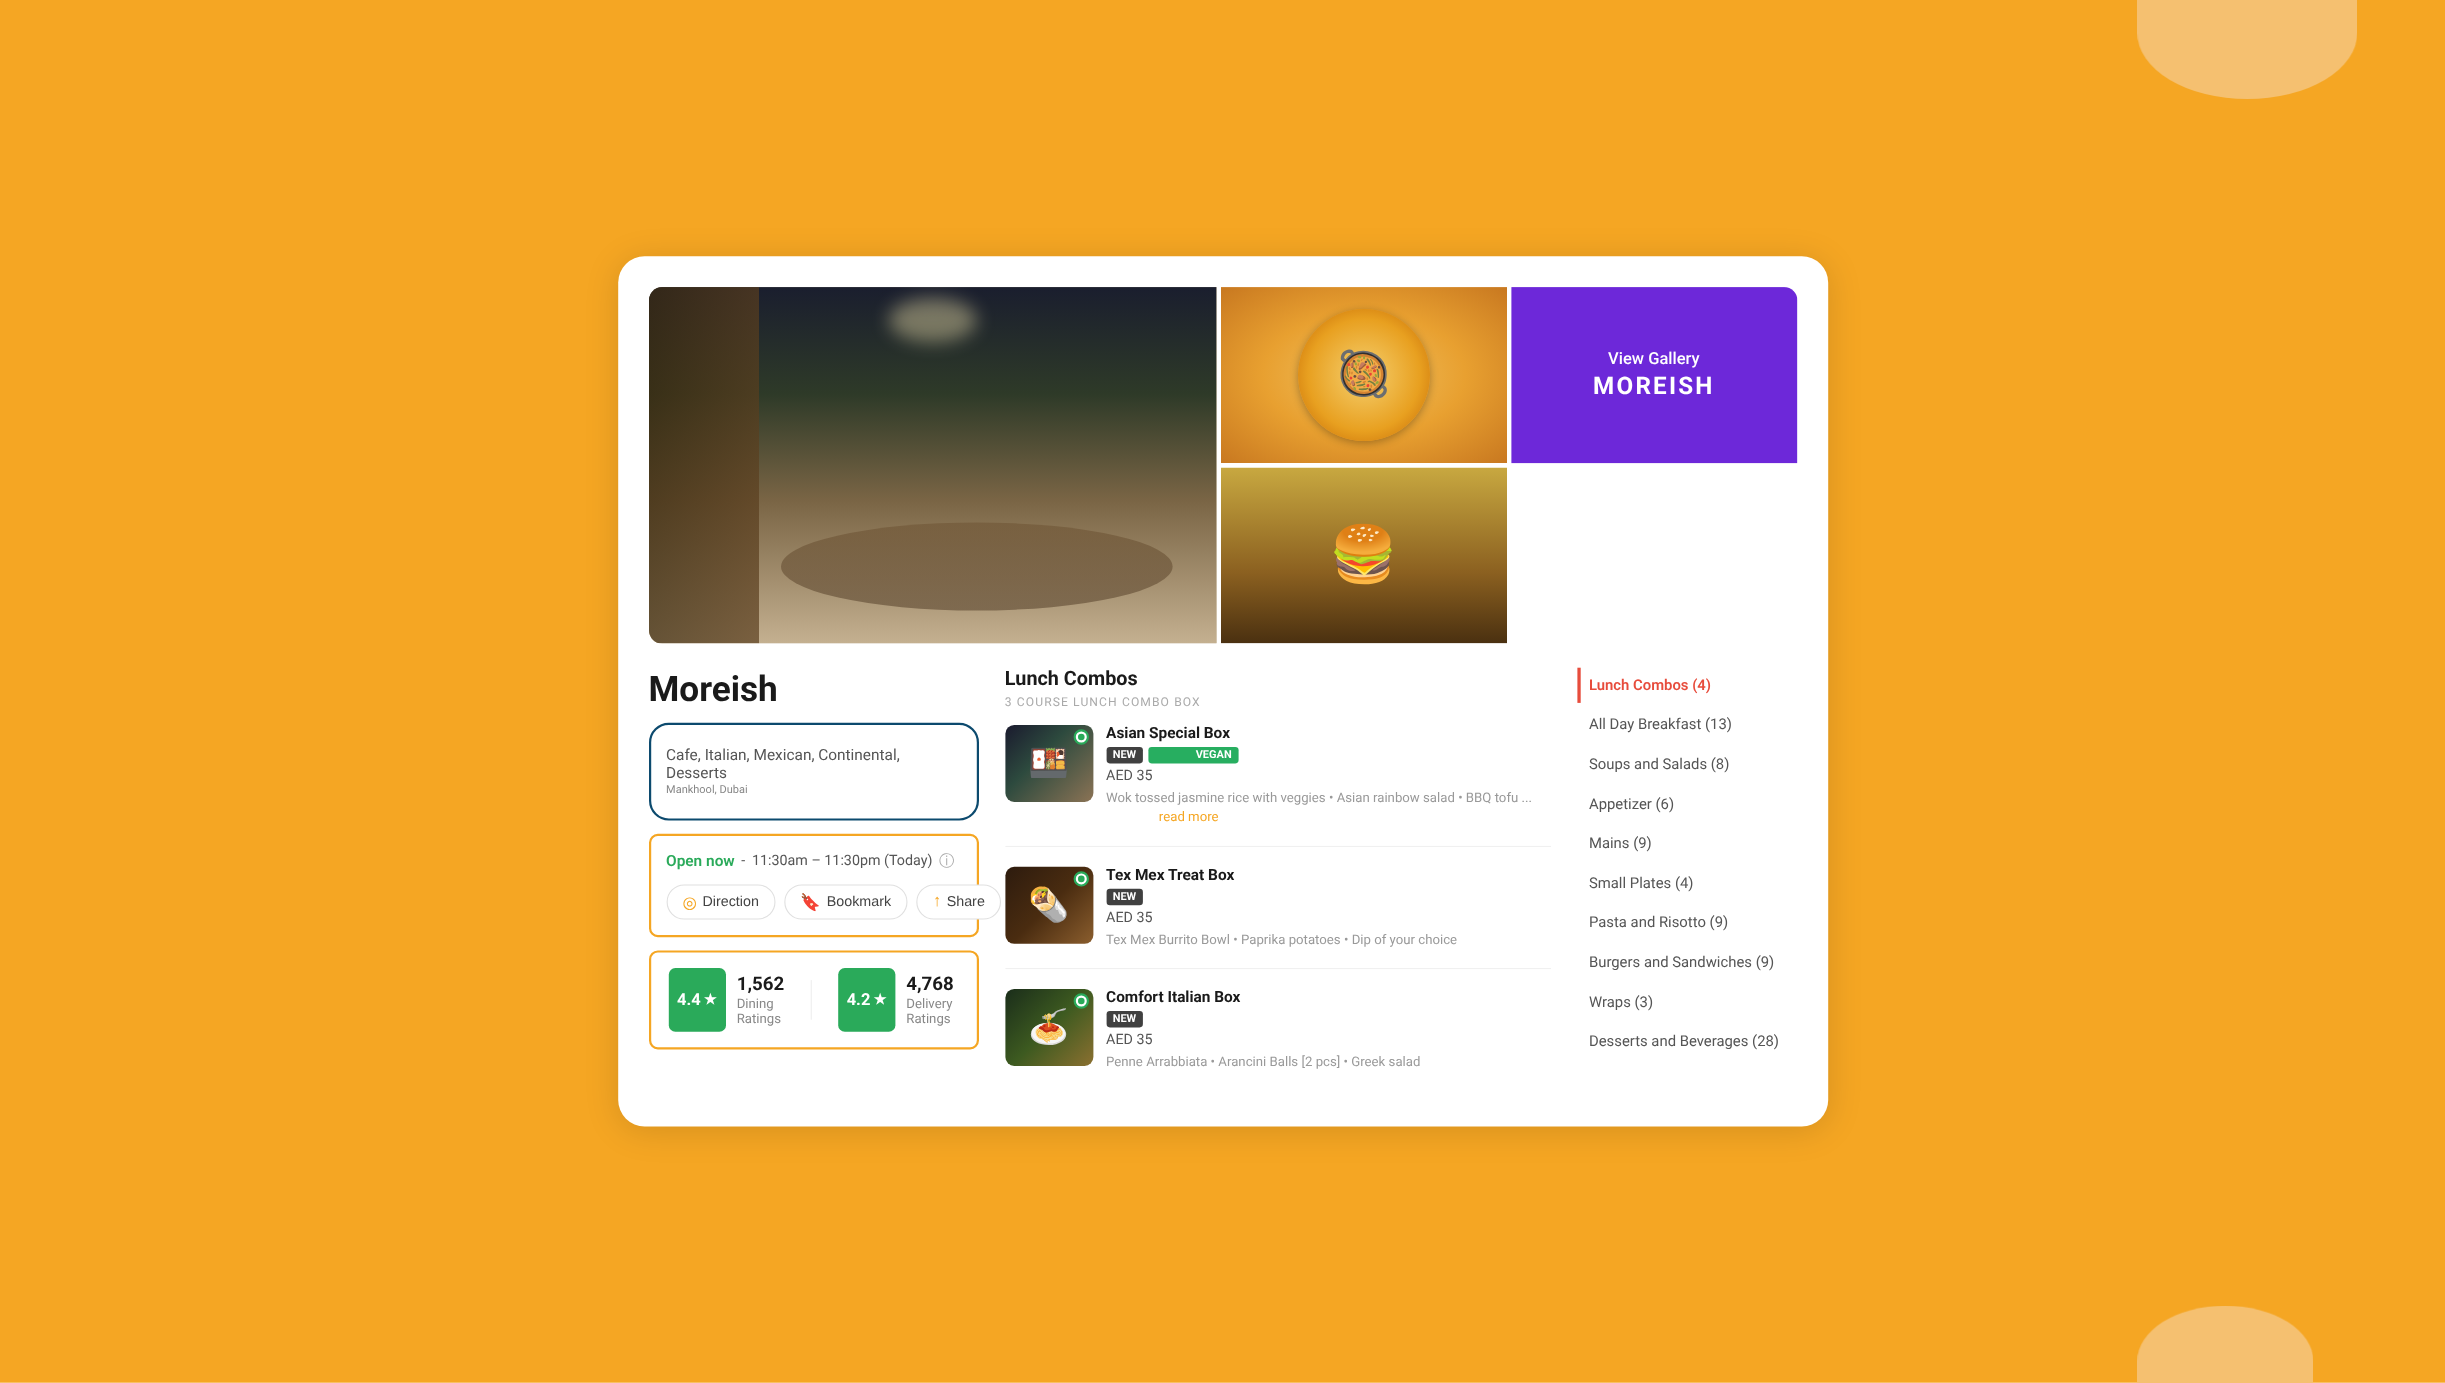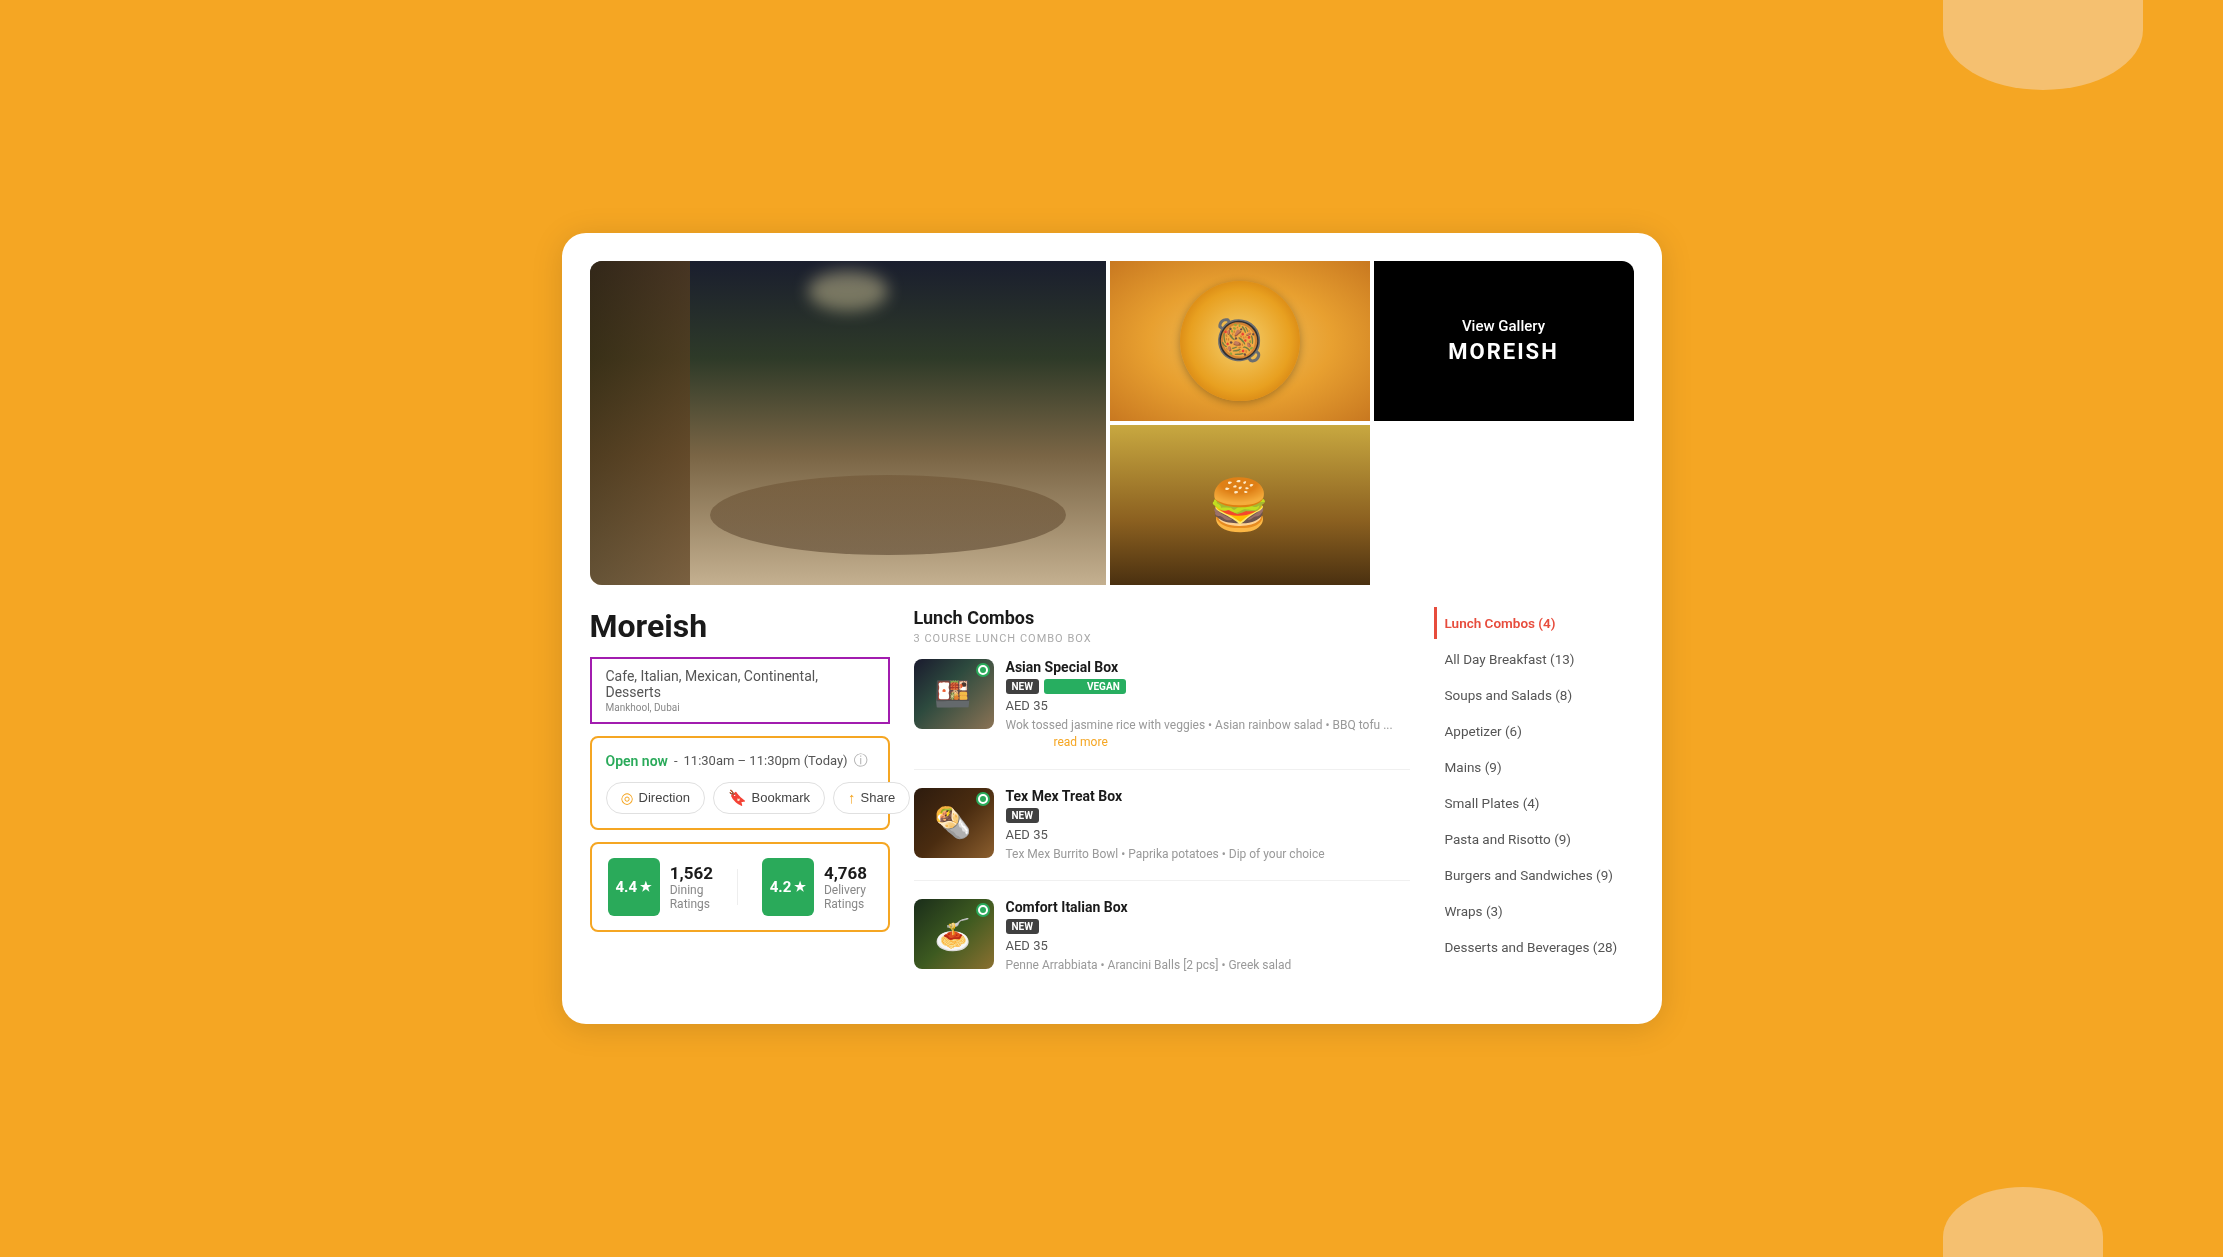--- a/index.html
+++ b/index.html
@@ -35,21 +35,21 @@
       background: #b0a090;
       position: relative;
       overflow: hidden;
     }
     .gallery-cell {
       background: #c8b89a;
       position: relative;
       overflow: hidden;
     }
     .gallery-cell.view-gallery {
-      background: #000000;
+      background: #6d28d9;
       display: flex;
       flex-direction: column;
       align-items: center;
       justify-content: center;
       cursor: pointer;
     }
     .view-gallery-text {
       color: #fff;
       font-size: 15px;
       font-weight: 500;
@@ -76,23 +76,23 @@
       width: 300px;
       flex-shrink: 0;
     }
     .restaurant-name {
       font-size: 32px;
       font-weight: 700;
       color: #1a1a1a;
       margin-bottom: 12px;
     }
     .info-box {
-      border: 2px solid #a21caf;
-      border-radius: 0;
-      padding: 9px 14px;
+      border: 2px solid #0c4a6e;
+      border-radius: 18px;
+      padding: 20px 14px;
       margin-bottom: 12px;
     }
     .cuisine-text {
       color: #555;
       font-size: 14px;
       margin-bottom: 2px;
     }
     .location-text {
       color: #888;
       font-size: 10px;

